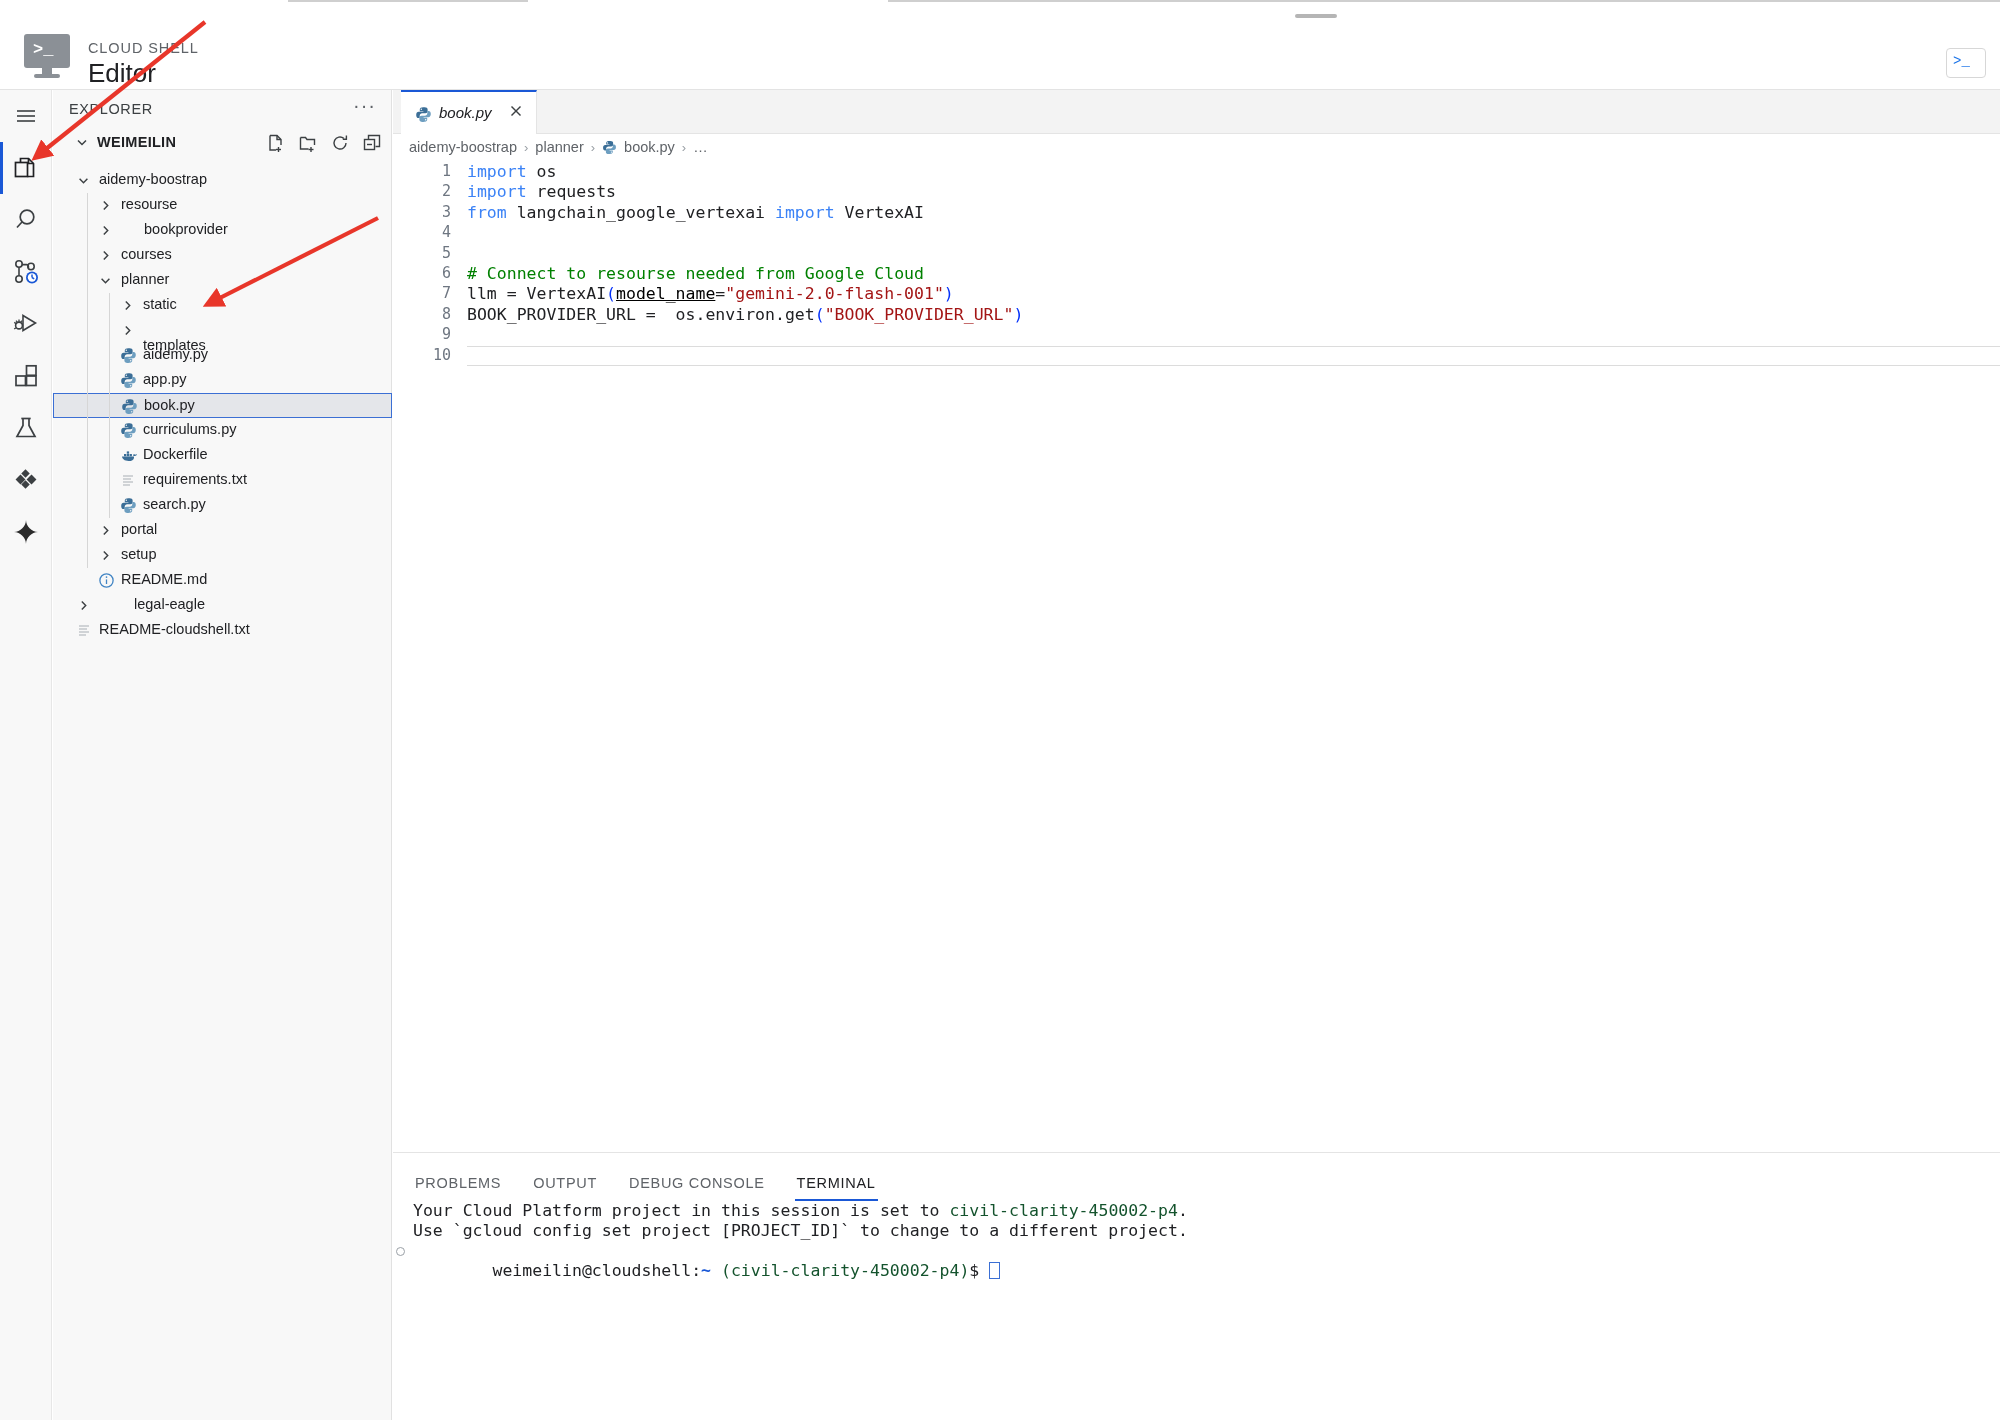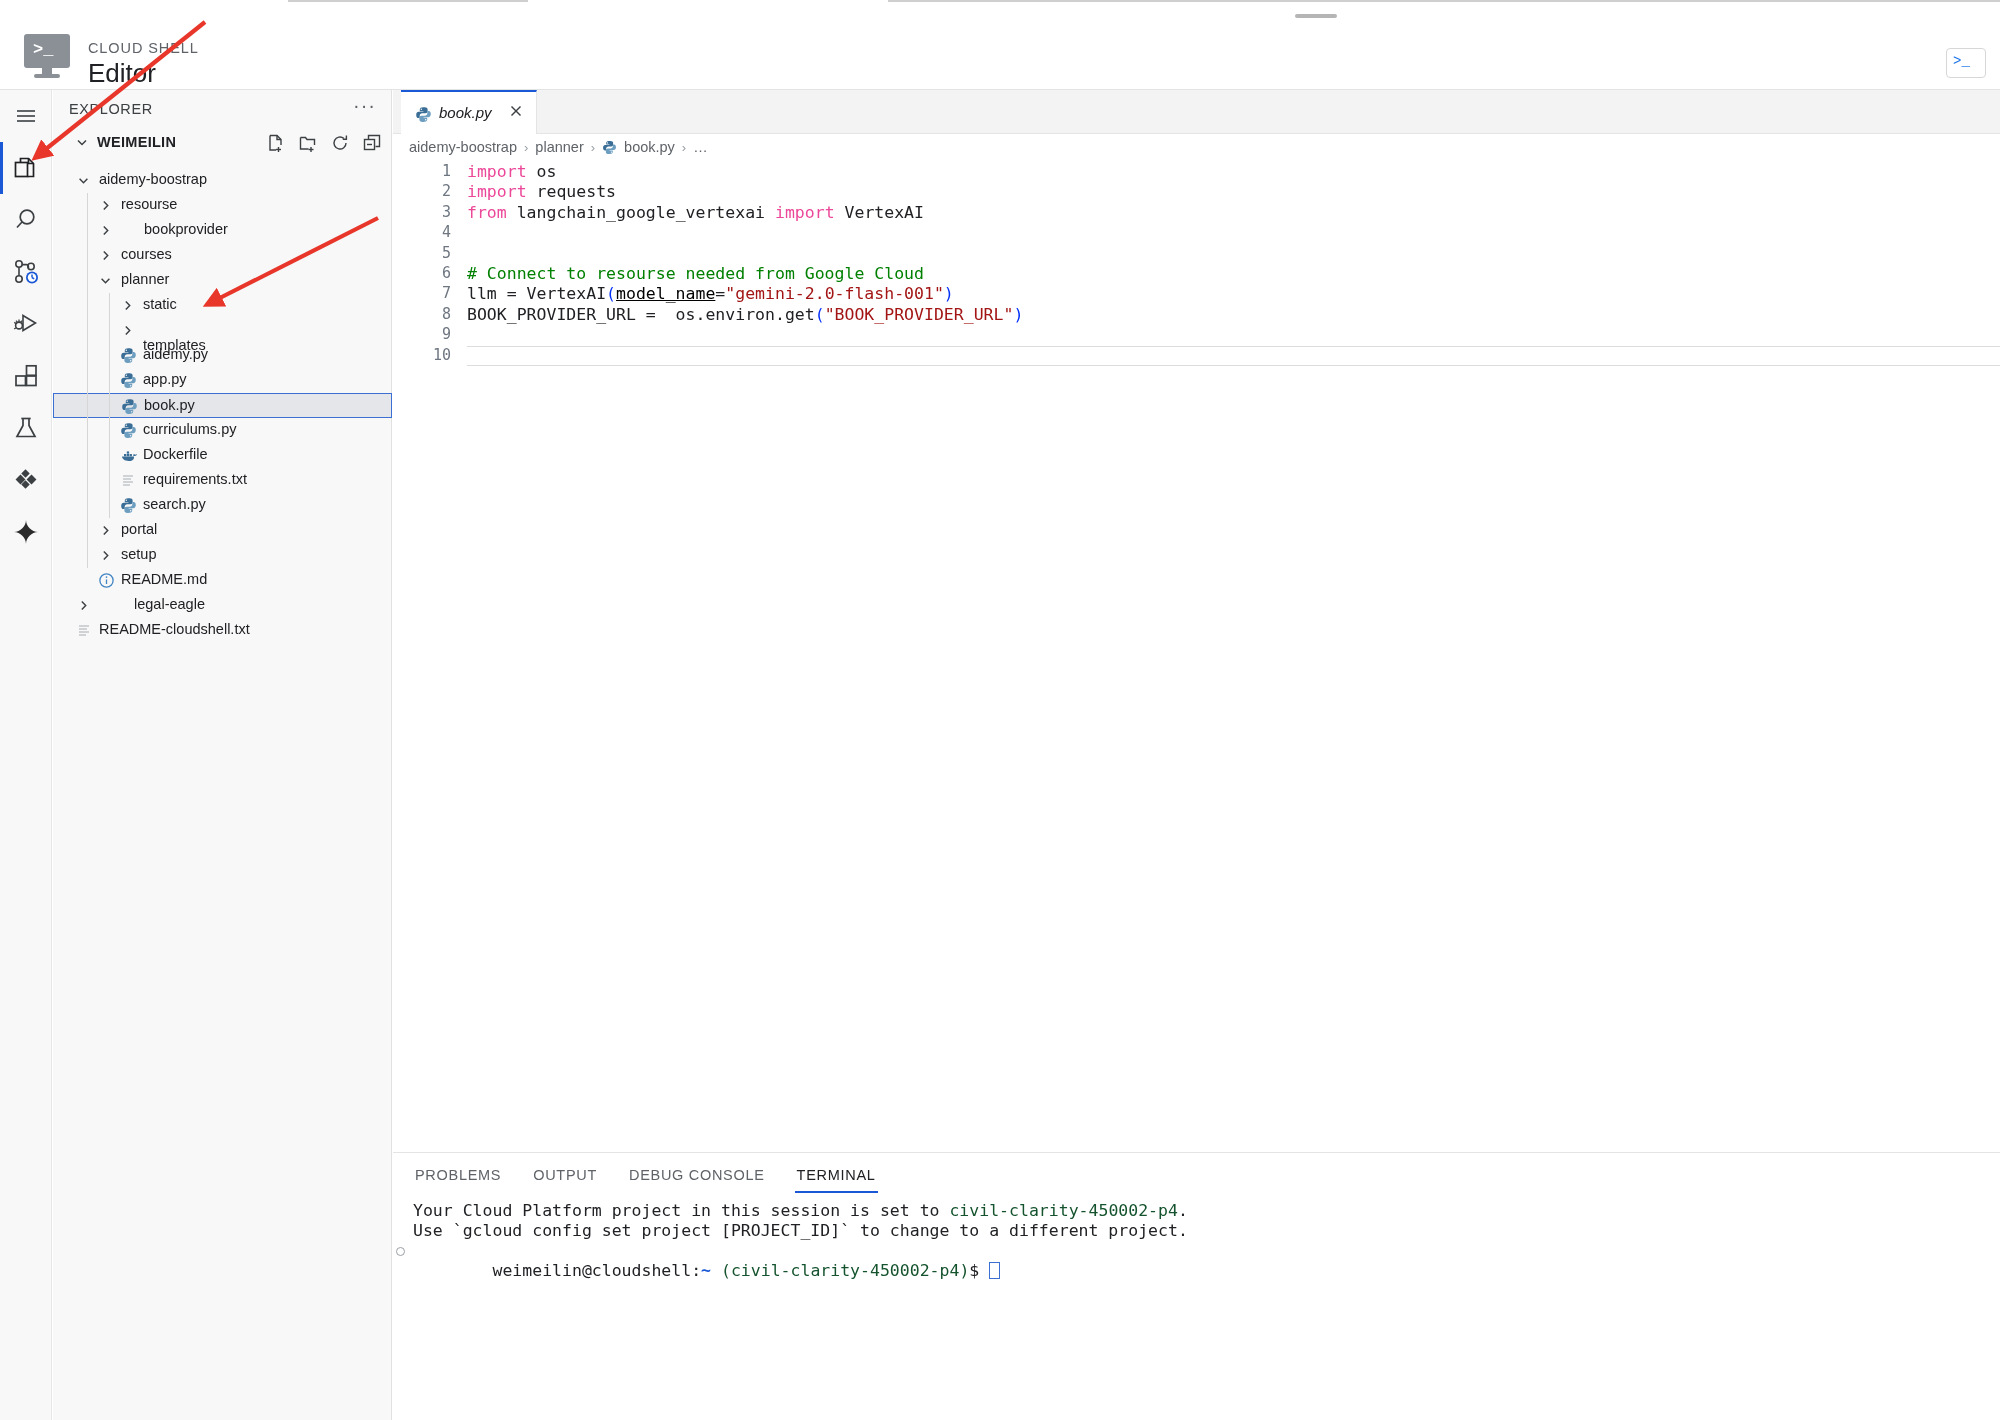--- a/index.html
+++ b/index.html
@@ -67,31 +67,31 @@
   .breadcrumb { position:absolute; left:0; top:44px; width:1607px; height:28px; background:#ffffff; }
   .bc { position:absolute; top:5px; font-size:14.5px; color:#5f6368; white-space:nowrap; display:flex; align-items:center; gap:7px; left:16px; }
   .bc .sep { color:#9aa0a6; font-size:13px; }
   .bc .pyi { width:15px; height:15px; display:inline-block; }
 
   .code { position:absolute; left:0; top:72px; width:1607px; height:760px; background:#ffffff;
           font-family:"DejaVu Sans Mono", monospace; font-size:16.5px; }
   .cline { position:relative; height:20.4px; white-space:pre; }
   .gut { position:absolute; left:0; width:58px; text-align:right; color:#6e7681; font-size:15px; }
   .src { position:absolute; left:74px; color:#202124; }
-  .kw { color:#ec4899; }
+  .kw { color:#3b82f6; }
   .cm { color:#008000; }
   .st { color:#a31515; }
   .pm { color:#000000;text-decoration:underline; }
   .pn { color:#0431fa; }
   .curline { position:absolute; left:74px; right:0; height:20.4px; border-top:1px solid #dcdcdc; border-bottom:1px solid #dcdcdc; }
 
   
   .panel { position:absolute; left:393px; top:1152px; width:1607px; height:268px; background:#ffffff; border-top:1px solid #e4e4e4; }
   .ptabs { position:absolute; left:20px; top:8px; display:flex; gap:28px; }
-  .ptab { font-size:14.5px; letter-spacing:0.7px; color:#5f6368; padding:6px 2px 8px 2px; }
+  .ptab { font-size:14.5px; letter-spacing:0.7px; color:#5f6368; padding:6px 2px 8px 2px;margin-top:8px; }
   .ptab.active { color:#202124; border-bottom:2px solid #1a58d6; }
   .term { position:absolute; left:20px; top:48px; right:0; font-family:"DejaVu Sans Mono", monospace; font-size:16.5px; color:#202124; }
   .tline { height:20.4px; white-space:pre; position:relative; }
   .proj { color:#14532d; font-weight:normal; }
   .tilde { color:#1a58d6; font-weight:bold; }
   .bullet { position:absolute; left:-17px; top:5px; width:9px; height:9px; border:1.4px solid #9aa0a6; border-radius:50%; }
   .cursor { display:inline-block; width:11px; height:17px; border:1.6px solid #3b6fd4; vertical-align:-3px; }
 
   
   .arrows { position:absolute; left:0; top:0; width:2000px; height:1420px; pointer-events:none; }

